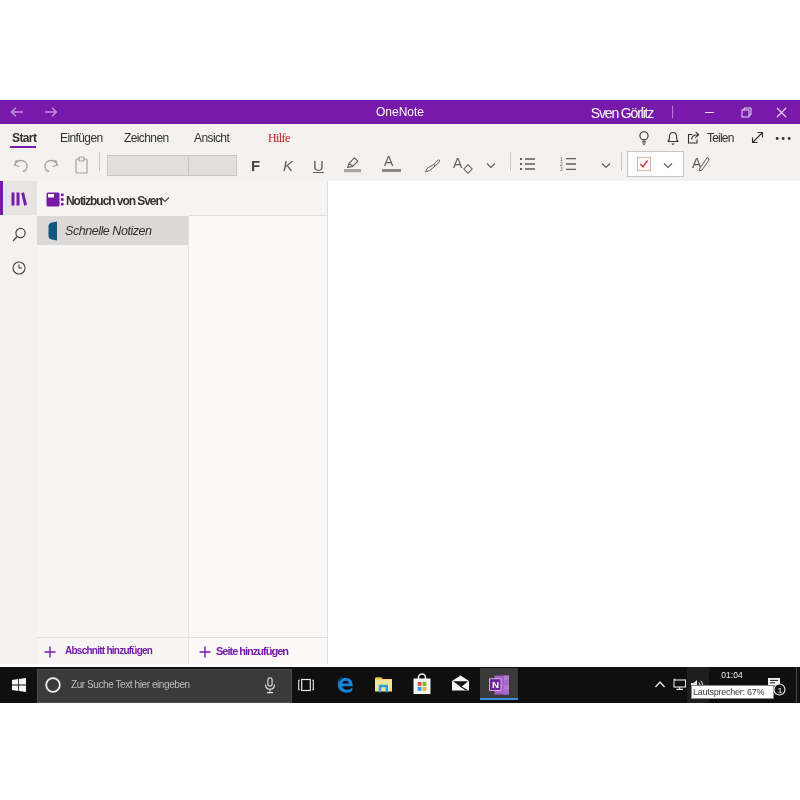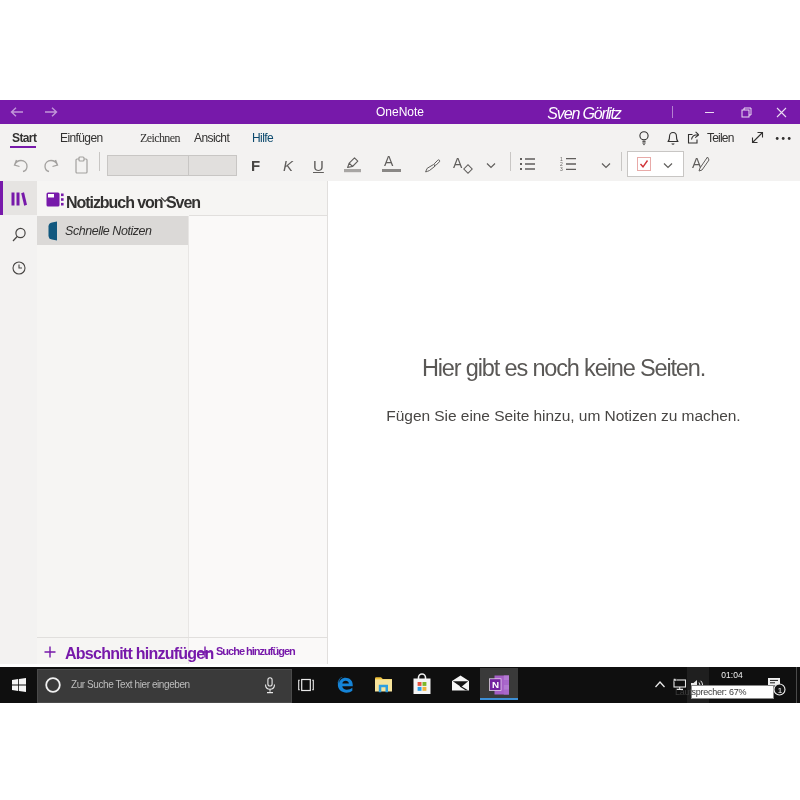--- a/index.html
+++ b/index.html
@@ -14,37 +14,37 @@
 <div id="c">
 
   <div class="abs" style="left:0;top:100px;width:800px;height:24px;background:#7719aa;"></div>
   <svg class="abs" style="left:9px;top:105px;" width="16" height="14" viewBox="0 0 16 14">
     <path d="M14 7 H3 M7 2.8 L2.5 7 L7 11.2" stroke="rgba(255,255,255,0.55)" stroke-width="1.4" fill="none"></path>
   </svg>
   <svg class="abs" style="left:43px;top:105px;" width="16" height="14" viewBox="0 0 16 14">
     <path d="M2 7 H13 M9 2.8 L13.5 7 L9 11.2" stroke="rgba(255,255,255,0.55)" stroke-width="1.4" fill="none"></path>
   </svg>
   <div class="abs" style="left:0;top:105px;width:800px;text-align:center;font-size:12px;color:#fff;">OneNote</div>
-  <div class="abs" style="left:534px;top:105px;width:100px;text-align:center;font-size:16px;color:#fff;letter-spacing:-1.15px;font-style:italic;">Sven Görlitz</div>
+  <div class="abs" style="left:572px;top:105px;width:100px;text-align:center;font-size:14px;color:#fff;letter-spacing:-1.15px;">Sven Görlitz</div>
   <div class="abs" style="left:672px;top:106px;width:1px;height:12px;background:rgba(255,255,255,0.45);"></div>
   <div class="abs" style="left:705px;top:112px;width:9px;height:1px;background:rgba(255,255,255,0.85);"></div>
   <svg class="abs" style="left:741px;top:107px;" width="11" height="11" viewBox="0 0 11 11">
     <path d="M3 3 V1 H10 V8 H8" stroke="rgba(255,255,255,0.85)" stroke-width="1" fill="none"></path>
     <rect x="1" y="3" width="7" height="7" stroke="rgba(255,255,255,0.85)" stroke-width="1" fill="none"></rect>
   </svg>
   <svg class="abs" style="left:776px;top:107px;" width="11" height="11" viewBox="0 0 11 11">
     <path d="M1 1 L10 10 M10 1 L1 10" stroke="rgba(255,255,255,0.85)" stroke-width="1.1" fill="none"></path>
   </svg>
 
   <div class="abs" style="left:0;top:124px;width:800px;height:57px;background:#f3f2f1;"></div>
   <div class="abs" style="left:12px;top:131px;font-size:12px;font-weight:bold;color:#323130;letter-spacing:-0.6px;">Start</div>
   <div class="abs" style="left:60px;top:131px;font-size:12px;color:#323130;letter-spacing:-0.6px;">Einfügen</div>
-  <div class="abs" style="left:140px;top:131px;font-size:12px;color:#323130;letter-spacing:-0.6px;font-family:Liberation Serif, serif;">Zeichnen</div>
+  <div class="abs" style="left:124px;top:131px;font-size:12px;color:#323130;letter-spacing:-0.6px;">Zeichnen</div>
   <div class="abs" style="left:194px;top:131px;font-size:12px;color:#323130;letter-spacing:-0.6px;">Ansicht</div>
-  <div class="abs" style="left:252px;top:131px;font-size:12px;color:#0c4a6e;letter-spacing:-0.6px;">Hilfe</div>
+  <div class="abs" style="left:268px;top:131px;font-size:12px;color:#b91c1c;letter-spacing:-0.6px;font-family:Liberation Serif, serif;">Hilfe</div>
   <div class="abs" style="left:10px;top:145.5px;width:26px;height:2.5px;background:#7719aa;"></div>
 
   <svg class="abs" style="left:637px;top:130px;" width="14" height="16" viewBox="0 0 14 16">
     <circle cx="7" cy="5.8" r="4.1" stroke="#323130" stroke-width="1.1" fill="none"></circle>
     <path d="M5.4 11.3 H8.6 M5.4 13 H8.6 M6.3 14.6 H7.7" stroke="#323130" stroke-width="1" fill="none"></path>
   </svg>
 
   <svg class="abs" style="left:666px;top:130px;" width="14" height="16" viewBox="0 0 14 16">
     <path d="M2 11.5 C3.5 10.5 3.5 8.5 3.5 6.5 C3.5 4 5 2.5 7 2.5 C9 2.5 10.5 4 10.5 6.5 C10.5 8.5 10.5 10.5 12 11.5 Z" stroke="#323130" stroke-width="1.1" fill="none" stroke-linejoin="round"></path>
     <path d="M5.8 13.5 A1.4 1.4 0 0 0 8.2 13.5" stroke="#323130" stroke-width="1.1" fill="none"></path>
@@ -170,48 +170,46 @@
   <div class="abs" style="left:188.5px;top:181px;width:138px;height:483px;background:#faf9f8;"></div>
 
   <div class="abs" style="left:37px;top:181px;width:289.5px;height:34.5px;background:#f6f5f3;"></div>
   <svg class="abs" style="left:46px;top:192px;" width="18" height="15" viewBox="0 0 18 15">
     <rect x="0.5" y="0.5" width="13" height="14" rx="1.5" fill="#7719aa"></rect>
     <rect x="2" y="2" width="6" height="3.5" fill="#fff"></rect>
     <rect x="15" y="1.5" width="2.6" height="2.6" fill="#7719aa"></rect>
     <rect x="15" y="6.2" width="2.6" height="2.6" fill="#7719aa"></rect>
     <rect x="15" y="10.9" width="2.6" height="2.6" fill="#7719aa"></rect>
   </svg>
-  <div class="abs" style="left:66px;top:194px;font-size:16px;font-weight:bold;color:#323130;letter-spacing:-1.05px;">Notizbuch von Sven</div>
+  <div class="abs" style="left:66px;top:194px;font-size:12px;font-weight:bold;color:#323130;letter-spacing:-1.05px;">Notizbuch von Sven</div>
   <svg class="abs" style="left:160px;top:196px;" width="10" height="7" viewBox="0 0 10 7">
     <path d="M1 1.5 L5 5.5 L9 1.5" stroke="#484644" stroke-width="1.2" fill="none"></path>
   </svg>
   <div class="abs" style="left:188.5px;top:215px;width:138px;height:1px;background:#e1dfdd;"></div>
 
   <div class="abs" style="left:37px;top:215.5px;width:151.5px;height:29.5px;background:#dbd9d7;"></div>
   <svg class="abs" style="left:48px;top:221px;" width="10" height="20" viewBox="0 0 10 20">
     <path d="M9 0.5 L4 1.5 C1.8 2.1 0.5 3.2 0.5 5.5 L0.5 14.5 C0.5 16.8 1.8 17.9 4 18.5 L9 19.5 Z" fill="#11587f"></path>
   </svg>
   <div class="abs" style="left:65px;top:224px;font-size:12.5px;color:#323130;letter-spacing:-0.45px;font-style:italic;">Schnelle Notizen</div>
 
   <div class="abs" style="left:188px;top:215.5px;width:1px;height:448.5px;background:#e8e6e4;"></div>
   <div class="abs" style="left:326.5px;top:181px;width:1px;height:483px;background:#e1dfdd;"></div>
 
   <div class="abs" style="left:327.5px;top:181px;width:472.5px;height:483px;background:#fff;"></div>
-  <div class="abs" style="left:327px;top:355px;width:473px;text-align:center;font-size:23.5px;font-weight:300;color:#5a5856;letter-spacing:-1.15px;">Hier gibt es noch keine Seiten.</div>
-  <div class="abs" style="left:327px;top:407px;width:473px;text-align:center;font-size:15.5px;color:#484644;letter-spacing:-0.05px;">Fügen Sie eine Seite hinzu, um Notizen zu machen.</div>
 
   <div class="abs" style="left:37px;top:637px;width:289.5px;height:1px;background:#e1dfdd;"></div>
   <svg class="abs" style="left:44px;top:646px;" width="12" height="12" viewBox="0 0 12 12">
     <path d="M6 0.5 V11.5 M0.5 6 H11.5" stroke="#7719aa" stroke-width="1.4"></path>
   </svg>
-  <div class="abs" style="left:65px;top:645px;font-size:16px;font-weight:bold;color:#7719aa;letter-spacing:-0.75px;">Abschnitt hinzufügen</div>
+  <div class="abs" style="left:65px;top:645px;font-size:10px;font-weight:bold;color:#7719aa;letter-spacing:-0.75px;">Abschnitt hinzufügen</div>
   <svg class="abs" style="left:199px;top:646px;" width="12" height="12" viewBox="0 0 12 12">
     <path d="M6 0.5 V11.5 M0.5 6 H11.5" stroke="#7719aa" stroke-width="1.4"></path>
   </svg>
-  <div class="abs" style="left:216px;top:645px;font-size:11px;font-weight:bold;color:#7719aa;letter-spacing:-1.0px;">Suche hinzufügen</div>
+  <div class="abs" style="left:216px;top:645px;font-size:11px;font-weight:bold;color:#7719aa;letter-spacing:-1.0px;">Seite hinzufügen</div>
 
   <div class="abs" style="left:0;top:667px;width:800px;height:36px;background:#0f0f0f;"></div>
 
   <svg class="abs" style="left:12px;top:678px;" width="14" height="14" viewBox="0 0 14 14">
     <path d="M0 2 L6.2 1.1 V6.6 H0 Z" fill="#f5f5f5"></path>
     <path d="M7 1 L14 0 V6.6 H7 Z" fill="#f5f5f5"></path>
     <path d="M0 7.4 H6.2 V12.9 L0 12 Z" fill="#f5f5f5"></path>
     <path d="M7 7.4 H14 V14 L7 13 Z" fill="#f5f5f5"></path>
   </svg>
 
@@ -288,21 +286,21 @@
   </svg>
 
   <div class="abs" style="left:707px;top:670px;width:50px;text-align:center;font-size:8.5px;color:#f0f0f0;">01:04</div>
 
   <svg class="abs" style="left:767px;top:677px;" width="14" height="11" viewBox="0 0 14 11">
     <path d="M1 1 H13 V8.5 H4 L1 10.5 Z" fill="#f0f0f0"></path>
     <path d="M3 3.4 H11 M3 5.8 H8" stroke="#1a1a1a" stroke-width="1"></path>
   </svg>
 
   <div class="abs" style="left:691px;top:684.5px;width:83px;height:14px;background:#fff;border:1px solid #888;"></div>
-  <div class="abs" style="left:675px;top:687px;font-size:9px;letter-spacing:-0.25px;color:#3c3c3c;">Lautsprecher: 67%</div>
+  <div class="abs" style="left:693px;top:687px;font-size:9px;letter-spacing:-0.25px;color:#3c3c3c;">Lautsprecher: 67%</div>
 
   <svg class="abs" style="left:773px;top:683px;" width="13" height="13" viewBox="0 0 13 13">
     <circle cx="6.5" cy="6.5" r="5.5" fill="#141414" stroke="#f0f0f0" stroke-width="1.1"></circle>
     <text x="4.7" y="9.6" font-size="8" fill="#ffffff" font-family="Liberation Sans">1</text>
   </svg>
 
   <div class="abs" style="left:795.5px;top:667px;width:1px;height:36px;background:#4a4a4a;"></div>
 
 </div>
 

